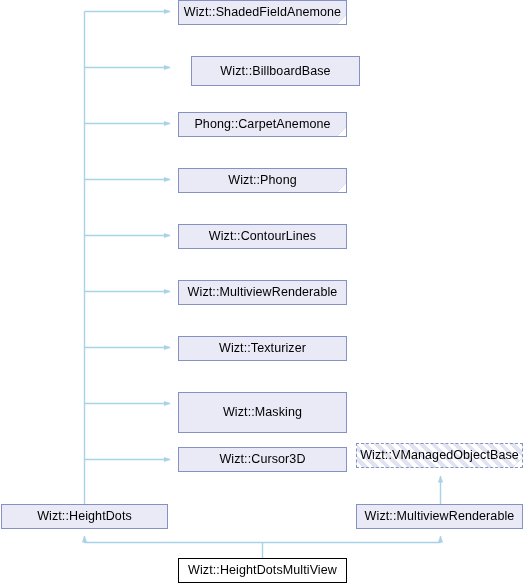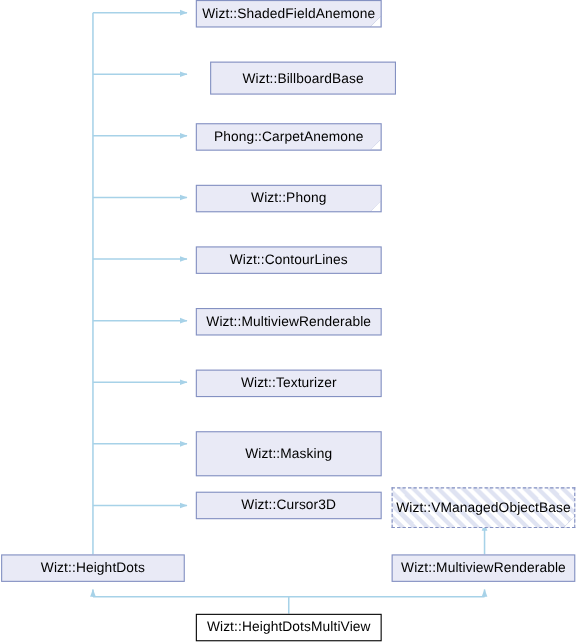--- a/index.html
+++ b/index.html
@@ -167,21 +167,21 @@
   </div>
 
   <div class="node derived" style="left:178px; top:392px; width:169px; height:41px;">
     <span class="label">Wizt::Masking</span>
   </div>
 
   <div class="node derived" style="left:178px; top:447px; width:169px; height:25px;">
     <span class="label">Wizt::Cursor3D</span>
   </div>
 
-  <div class="node abstract" style="left:356px; top:443px; width:167px; height:37px;">
+  <div class="node abstract" style="left:356px; top:443px; width:167px; height:25px;">
     <span class="label">Wizt::VManagedObjectBase</span>
     <span class="fold"></span>
   </div>
 
   <div class="node derived" style="left:1px; top:504px; width:167px; height:25px;">
     <span class="label">Wizt::HeightDots</span>
   </div>
 
   <div class="node derived" style="left:356px; top:504px; width:167px; height:25px;">
     <span class="label">Wizt::MultiviewRenderable</span>

